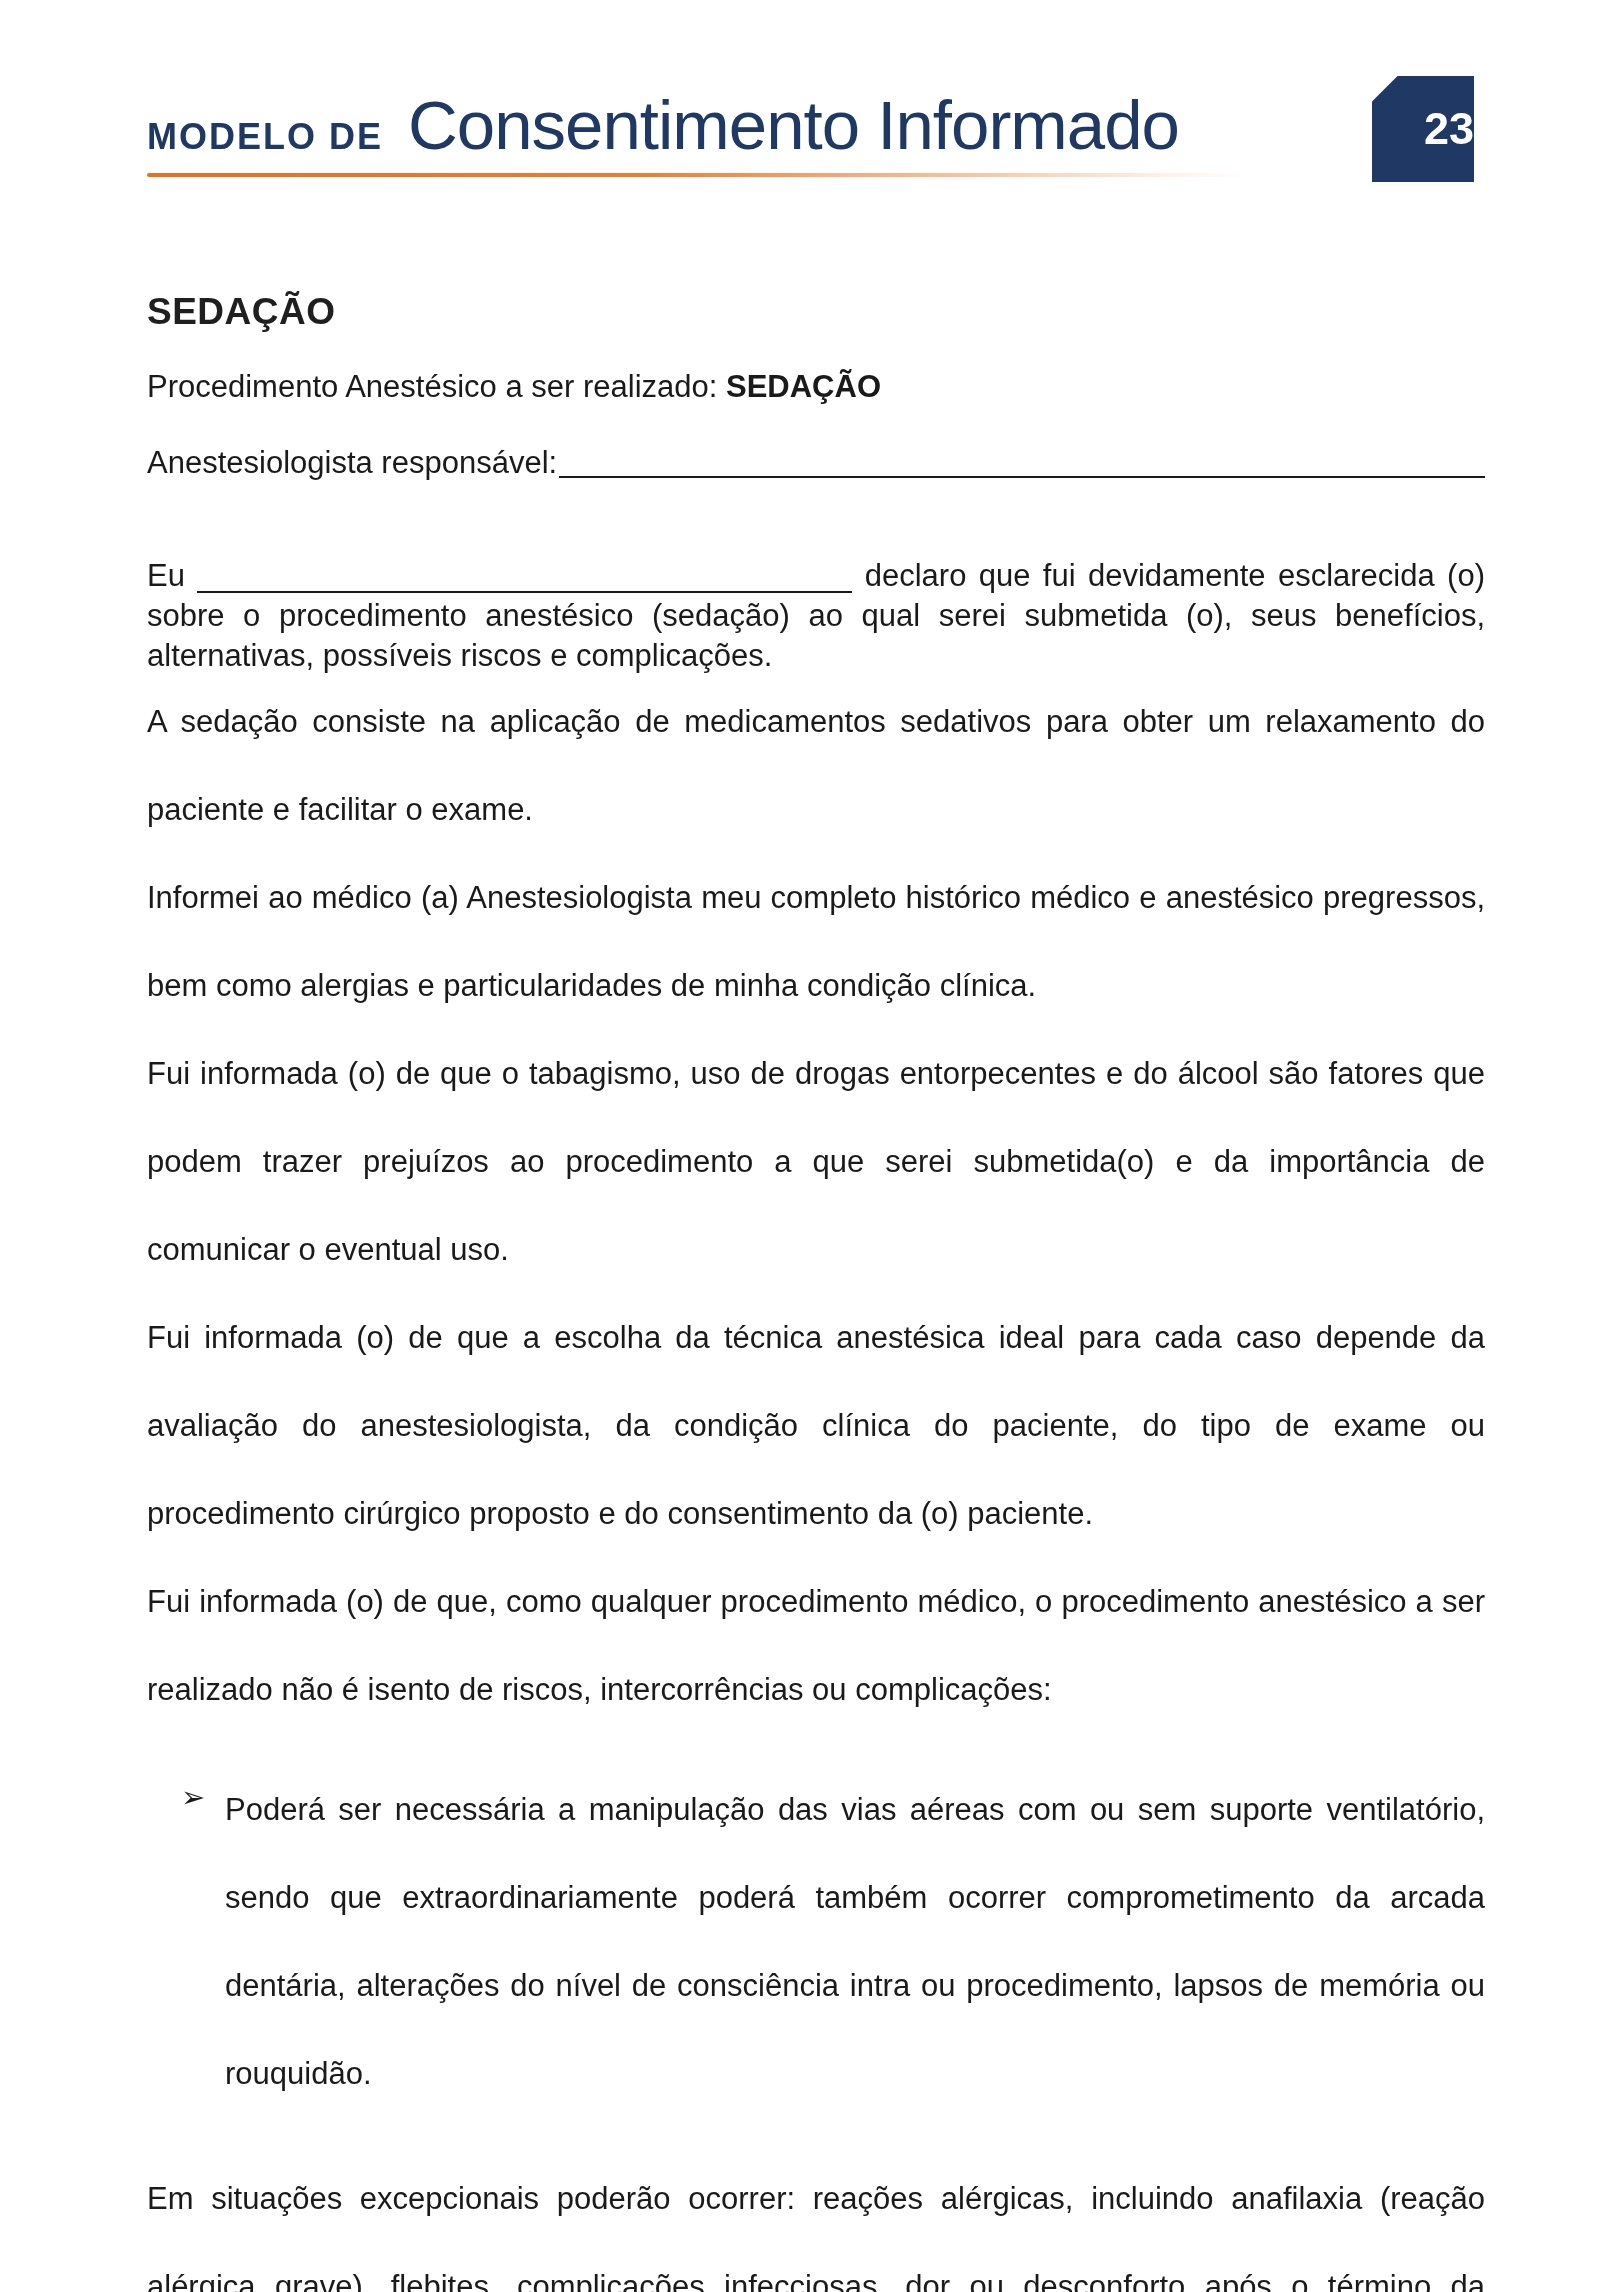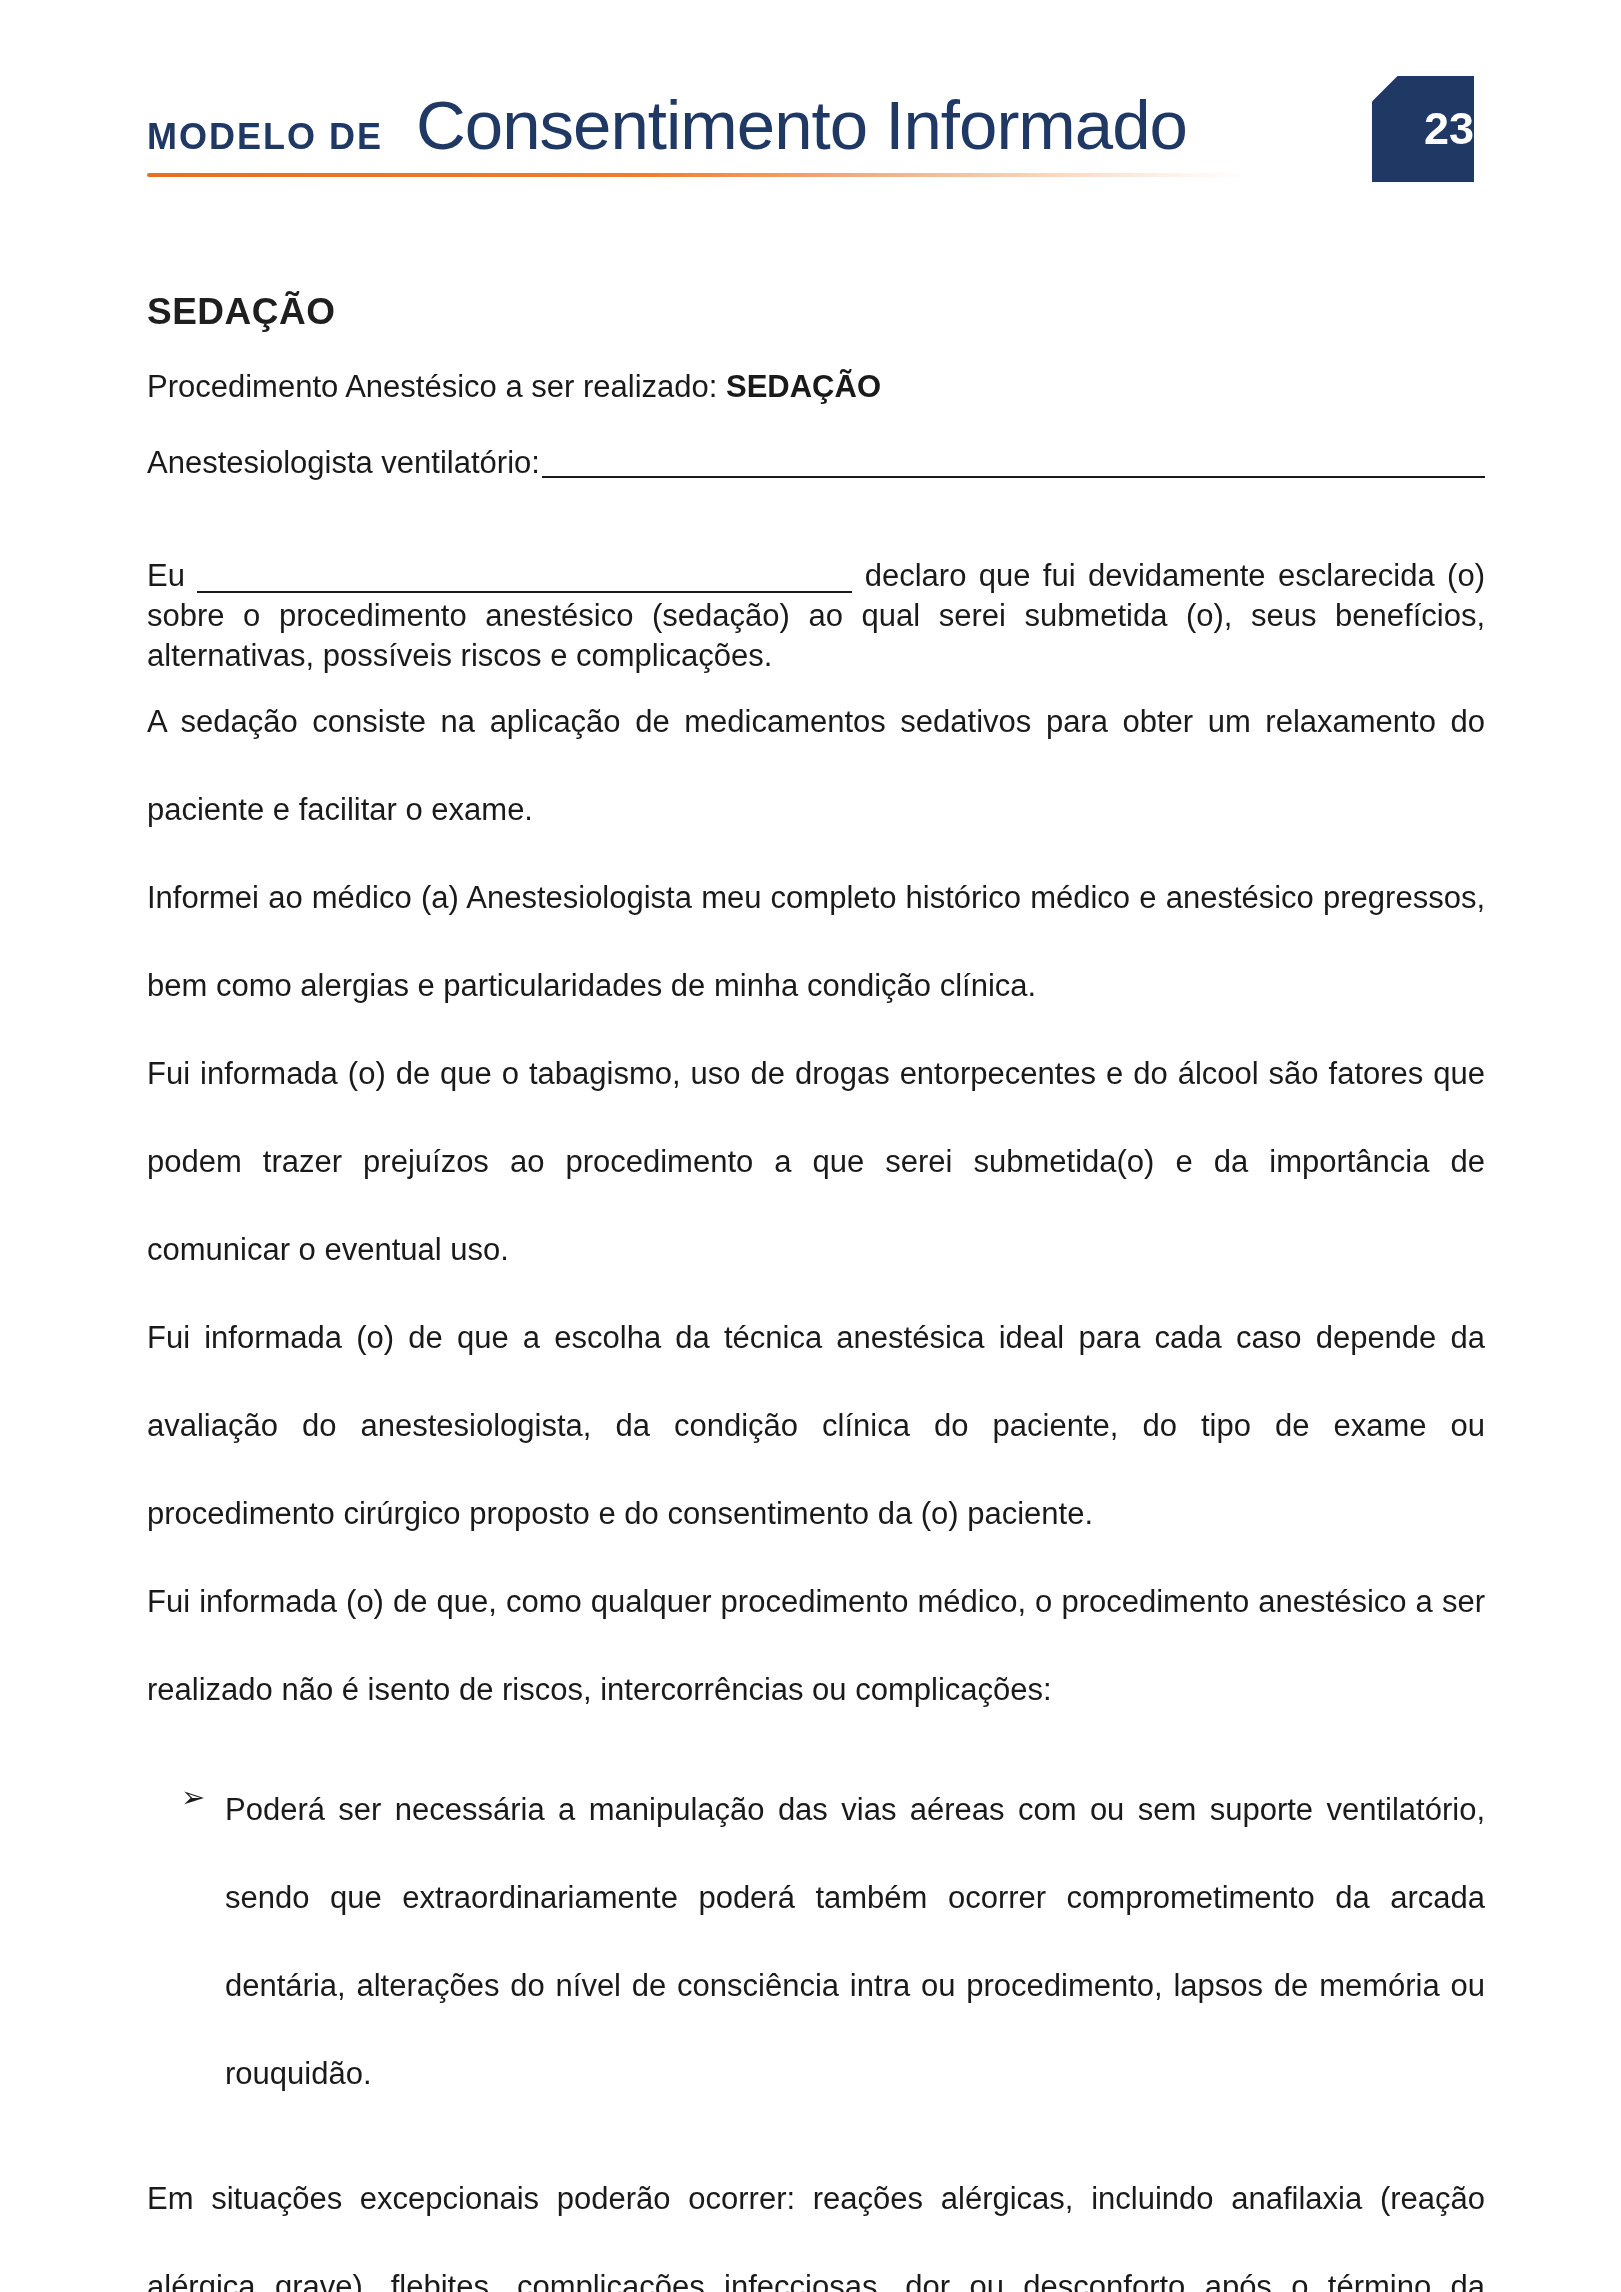--- a/index.html
+++ b/index.html
@@ -20,21 +20,21 @@
   
   .header {
     position: absolute;
     top: 86px;
     left: 147px;
     right: 146px;
   }
   .title-row {
     display: flex;
     align-items: baseline;
-    gap: 33px;
+    gap: 25px;
     white-space: nowrap;
   }
   .kicker {
     font-size: 36px;
     font-weight: 700;
     letter-spacing: 2px;
     color: #1f3864;
   }
   .doc-title {
     font-size: 69px;
@@ -157,21 +157,21 @@
     <span>23</span>
   </div>
 
   <main class="content">
 
     <h2 class="section-title">SEDAÇÃO</h2>
 
     <p class="proc-line"><span>Procedimento Anestésico a ser realizado: </span><strong>SEDAÇÃO</strong></p>
 
     <div class="field-row">
-      <span>Anestesiologista ventilatório:</span>
+      <span>Anestesiologista responsável:</span>
       <span class="fill-line"></span>
     </div>
 
     <p class="para single"><span>Eu</span>
       <span class="blank"></span>
       <span>declaro que fui devidamente esclarecida (o) sobre o procedimento anestésico (sedação) ao qual serei submetida (o), seus benefícios, alternativas, possíveis riscos e complicações.</span></p>
 
     <div class="para-block">
       <p class="para">A sedação consiste na aplicação de medicamentos sedativos para obter um relaxamento do paciente e facilitar o exame.</p>
       <p class="para">Informei ao médico (a) Anestesiologista meu completo histórico médico e anestésico pregressos, bem como alergias e particularidades de minha condição clínica.</p>

